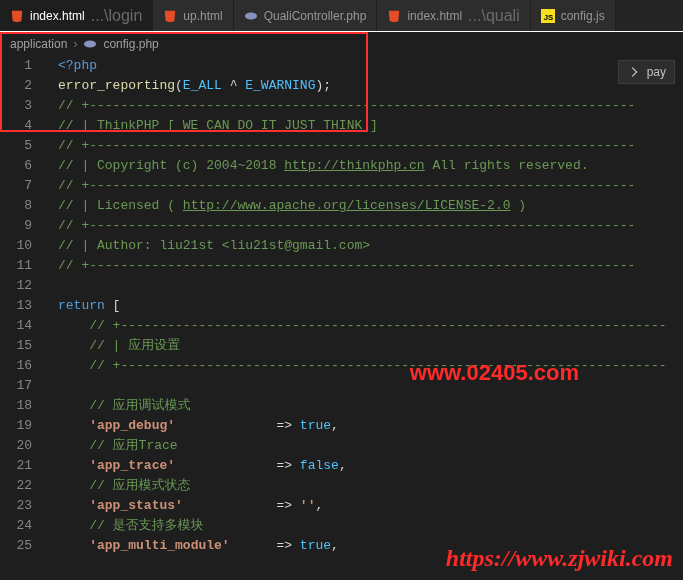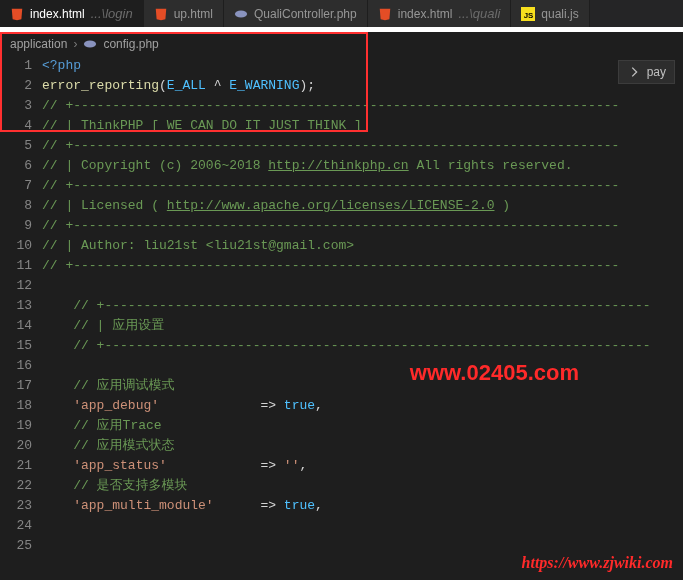--- a/index.html
+++ b/index.html
@@ -10,37 +10,37 @@
   color: #d4d4d4;
   width: 683px;
   height: 580px;
   overflow: hidden;
   position: relative;
 }
 .tabs {
   display: flex;
   height: 32px;
   background: #252526;
-  border-bottom: 5px solid #ffffff;
+  border-bottom: 1px solid #ffffff;
 }
 .tab {
   display: flex;
   align-items: center;
   padding: 0 10px;
   gap: 6px;
   background: #2d2d2d;
   color: #969696;
   border-right: 1px solid #1e1e1e;
   cursor: pointer;
   font-size: 12px;
   font-family: -apple-system, 'Segoe UI', sans-serif;
   white-space: nowrap;
 }
 .tab.active { background: #1e1e1e; color: #ffffff; }
-.tab .ext { color: #6b6b6b; font-size: 13px; font-style: italic; }
+.tab .ext { color: #6b6b6b; font-size: 16px; }
 .tab-icon { display: inline-flex; justify-content: center; }
 .breadcrumb {
   display: flex;
   align-items: center;
   height: 24px;
   padding: 8px 10px;
   font-size: 12px;
   color: #a0a0a0;
   gap: 6px;
   font-family: -apple-system, 'Segoe UI', sans-serif;
@@ -69,52 +69,52 @@
   width: 42px;
   text-align: right;
   padding-right: 10px;
   color: #858585;
   user-select: none;
 }
 .gutter div, .code div.line {
   height: 20px;
   line-height: 20px;
 }
-.code { flex: 1; position: relative; }
+.code { flex: 1; position: relative; margin-left: 16px; }
 .code div.line { white-space: pre; }
 .red-box {
   position: absolute;
   left: 0; top: 32px;
   width: 368px; height: 100px;
   border: 2px solid #ff3030;
   pointer-events: none;
 }
 
 .c-comment { color: #6a9955; }
 .c-tag { color: #569cd6; }
 .c-func { color: #dcdcaa; }
 .c-const { color: #4fc1ff; }
-.c-string { color: #ce9178; }
+.c-string { color: #ce9178; font-weight: bold; }
 .c-punct { color: #d4d4d4; }
 .c-arrow { color: #d4d4d4; }
 .c-link { color: #6a9955; text-decoration: underline; }
 .watermark1 {
   position: absolute;
   right: 104px; top: 360px;
   color: #ff2a2a;
   font-size: 22px;
   font-weight: bold;
   font-family: Arial, sans-serif;
   pointer-events: none;
 }
 .watermark2 {
   position: absolute;
   right: 10px; bottom: 8px;
   color: #ff2a2a;
-  font-size: 16px;
+  font-size: 24px;
   font-style: italic;
   font-weight: bold;
   font-family: 'SimSun', serif;
   pointer-events: none;
 }
 .icon-html { width:14px; height:14px; }
 .icon-php { width:14px; height:14px; }
 .icon-js { width:14px; height:14px; }
 .chev { width:14px;height:14px; }
 </style>
@@ -156,21 +156,21 @@
     <span>index.html</span>
     <span class="ext">...\quali</span>
   </div>
   <div class="tab">
     <span class="tab-icon">
         <svg class="icon-js" viewBox="0 0 16 16">
           <rect width="16" height="16" fill="#f7df1e"></rect>
           <text x="3" y="13" font-size="9" font-weight="bold" fill="#000">JS</text>
         </svg>
       </span>
-    <span>quali.js</span>
+    <span>config.js</span>
   </div>
 </div>
 
 <div class="breadcrumb">
   <span>application</span>
   <span class="sep">›</span>
   <span class="tab-icon">
       <svg class="icon-php" viewBox="0 0 16 16">
         <ellipse cx="8" cy="8" rx="7" ry="4" fill="#8993be"></ellipse>
       </svg>
@@ -212,34 +212,36 @@
       <div>23</div>
       <div>24</div>
       <div>25</div>
     </div>
   <div class="code" id="code">
       <div class="line"><span class="c-tag">&lt;?php</span></div>
       <div class="line"><span class="c-func">error_reporting</span><span class="c-punct">(</span><span class="c-const">E_ALL</span><span class="c-punct"> ^ </span><span class="c-const">E_WARNING</span><span class="c-punct">);</span></div>
       <div class="line"><span class="c-comment">// +----------------------------------------------------------------------</span></div>
       <div class="line"><span class="c-comment">// | ThinkPHP [ WE CAN DO IT JUST THINK ]</span></div>
       <div class="line"><span class="c-comment">// +----------------------------------------------------------------------</span></div>
-      <div class="line"><span class="c-comment">// | Copyright (c) 2006~2018 </span><span class="c-link">http://thinkphp.cn</span><span class="c-comment"> All rights reserved.</span></div>
+      <div class="line"><span class="c-comment">// | Copyright (c) 2004~2018 </span><span class="c-link">http://thinkphp.cn</span><span class="c-comment"> All rights reserved.</span></div>
       <div class="line"><span class="c-comment">// +----------------------------------------------------------------------</span></div>
       <div class="line"><span class="c-comment">// | Licensed ( </span><span class="c-link">http://www.apache.org/licenses/LICENSE-2.0</span><span class="c-comment"> )</span></div>
       <div class="line"><span class="c-comment">// +----------------------------------------------------------------------</span></div>
       <div class="line"><span class="c-comment">// | Author: liu21st &lt;liu21st@gmail.com&gt;</span></div>
       <div class="line"><span class="c-comment">// +----------------------------------------------------------------------</span></div>
       <div class="line">&nbsp;</div>
+      <div class="line"><span class="c-tag">return</span><span class="c-punct"> [</span></div>
       <div class="line">    <span class="c-comment">// +----------------------------------------------------------------------</span></div>
       <div class="line">    <span class="c-comment">// | 应用设置</span></div>
       <div class="line">    <span class="c-comment">// +----------------------------------------------------------------------</span></div>
       <div class="line">&nbsp;</div>
       <div class="line">    <span class="c-comment">// 应用调试模式</span></div>
       <div class="line">    <span class="c-string">'app_debug'             </span><span class="c-arrow">=&gt; </span><span class="c-const">true</span><span class="c-punct">,</span></div>
       <div class="line">    <span class="c-comment">// 应用Trace</span></div>
+      <div class="line">    <span class="c-string">'app_trace'             </span><span class="c-arrow">=&gt; </span><span class="c-const">false</span><span class="c-punct">,</span></div>
       <div class="line">    <span class="c-comment">// 应用模式状态</span></div>
       <div class="line">    <span class="c-string">'app_status'            </span><span class="c-arrow">=&gt; </span><span class="c-string">''</span><span class="c-punct">,</span></div>
       <div class="line">    <span class="c-comment">// 是否支持多模块</span></div>
       <div class="line">    <span class="c-string">'app_multi_module'      </span><span class="c-arrow">=&gt; </span><span class="c-const">true</span><span class="c-punct">,</span></div>
     </div>
 </div>
 
 <div class="red-box"></div>
 <div class="watermark1">www.02405.com</div>
 <div class="watermark2">https://www.zjwiki.com</div>

